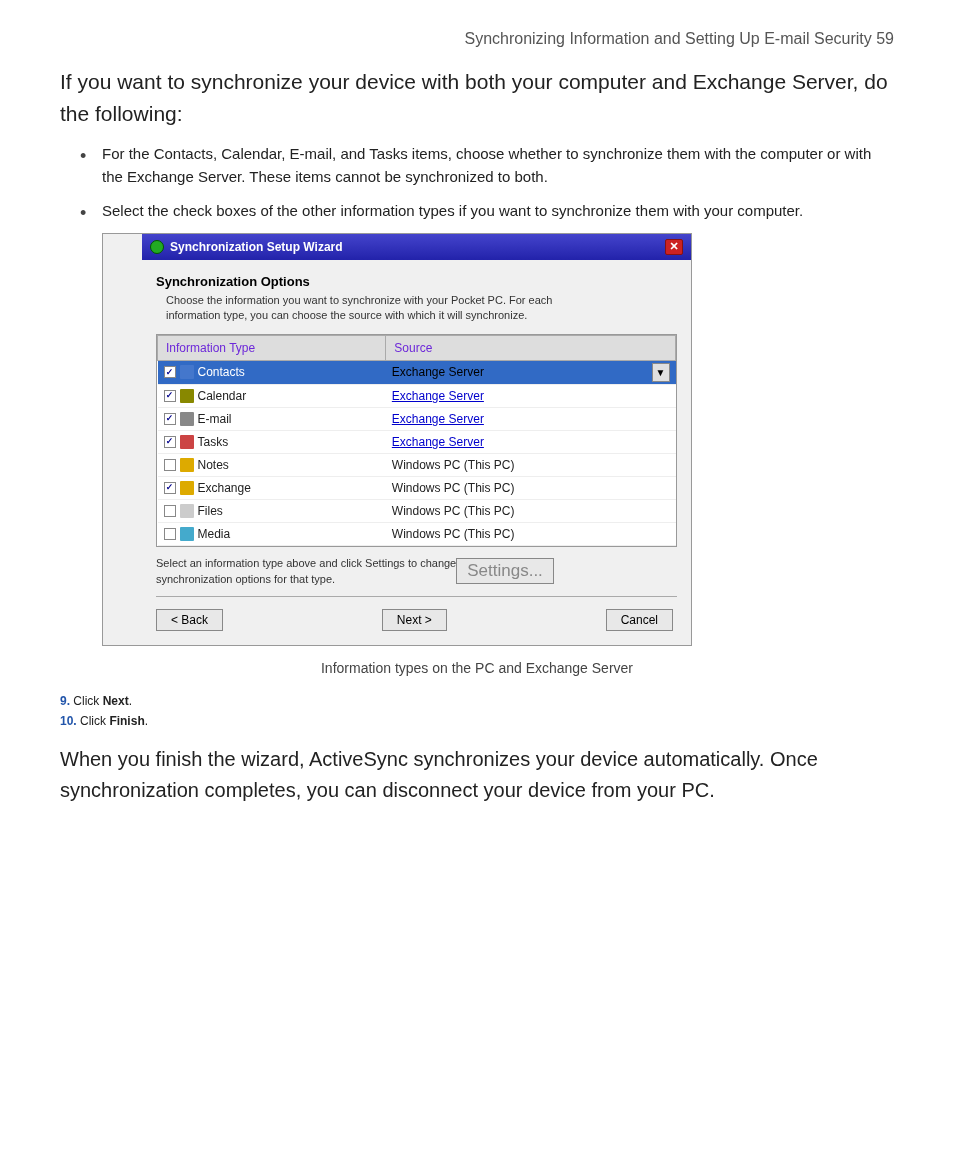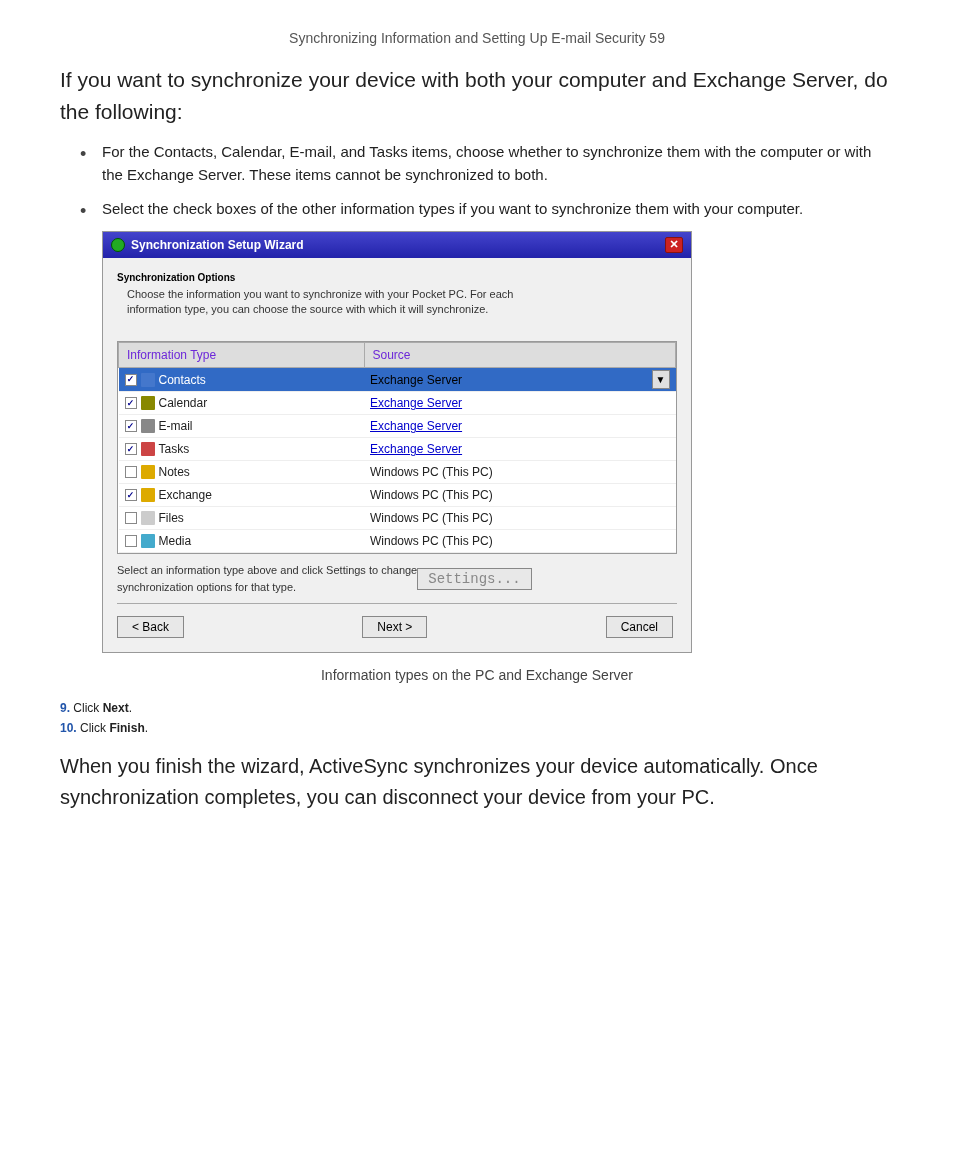--- a/index.html
+++ b/index.html
@@ -14,22 +14,22 @@
     }
 
     .page-container {
       width: 954px;
       min-height: 1173px;
       background: #fff;
       padding: 30px 60px 60px 60px;
     }
 
     .page-header {
-      text-align: center;
-      font-size: 14px;
+      text-align: right;
+      font-size: 16px;
       color: #555;
       margin-bottom: 18px;
       font-style: normal;
     }
 
     .body-text {
       font-size: 21px;
       color: #222;
       margin-bottom: 14px;
       line-height: 1.5;
@@ -109,30 +109,30 @@
       cursor: pointer;
       border-radius: 2px;
     }
 
     .wizard-body {
       background: #f0f0f0;
       padding: 12px 14px 10px 14px;
     }
 
     .wizard-section-title {
-      font-size: 10px;
+      font-size: 13px;
       font-weight: bold;
       color: #000;
       margin-bottom: 2px;
     }
 
     .wizard-section-desc {
       font-size: 11px;
       color: #333;
-      margin-bottom: 24px;
+      margin-bottom: 10px;
       line-height: 1.4;
       padding-left: 10px;
     }
 
     .wizard-table-area {
       background: #fff;
       border: 1px solid #999;
       width: 100%;
       margin-bottom: 8px;
     }
@@ -233,24 +233,23 @@
       justify-content: flex-start;
       font-size: 11px;
       color: #333;
       margin-bottom: 8px;
     }
 
     .wizard-settings-btn {
       background: #e8e8e8;
       border: 1px solid #888;
       padding: 2px 10px;
-      font-size: 14px;
+      font-size: 17px;
       color: #888;
       cursor: default;
-      font-family: Liberation Mono, monospace;
     }
 
     .wizard-divider {
       border: none;
       border-top: 1px solid #aaa;
       margin: 8px 0;
     }
 
     .wizard-buttons-row {
       display: flex;
@@ -317,21 +316,21 @@
 
   <ul class="bullet-list">
     <li>
       <span>For the Contacts, Calendar, E-mail, and Tasks items, choose whether to synchronize them with the computer or with the Exchange Server. These items cannot be synchronized to both.</span>
       
     </li>
     <li>
       <span>Select the check boxes of the other information types if you want to synchronize them with your computer.</span>
 
       
-      <div class="wizard-screenshot" style="margin-top:10px;">
+      <div class="wizard-screenshot" style="margin-top:10px;padding-left:39px;">
 
         <div class="wizard-titlebar">
           <div class="wizard-titlebar-left">
             <span class="wizard-icon-circle"></span>
             <span>Synchronization Setup Wizard</span>
           </div>
           <div class="wizard-close-btn">✕</div>
         </div>
 
         <div class="wizard-body">

